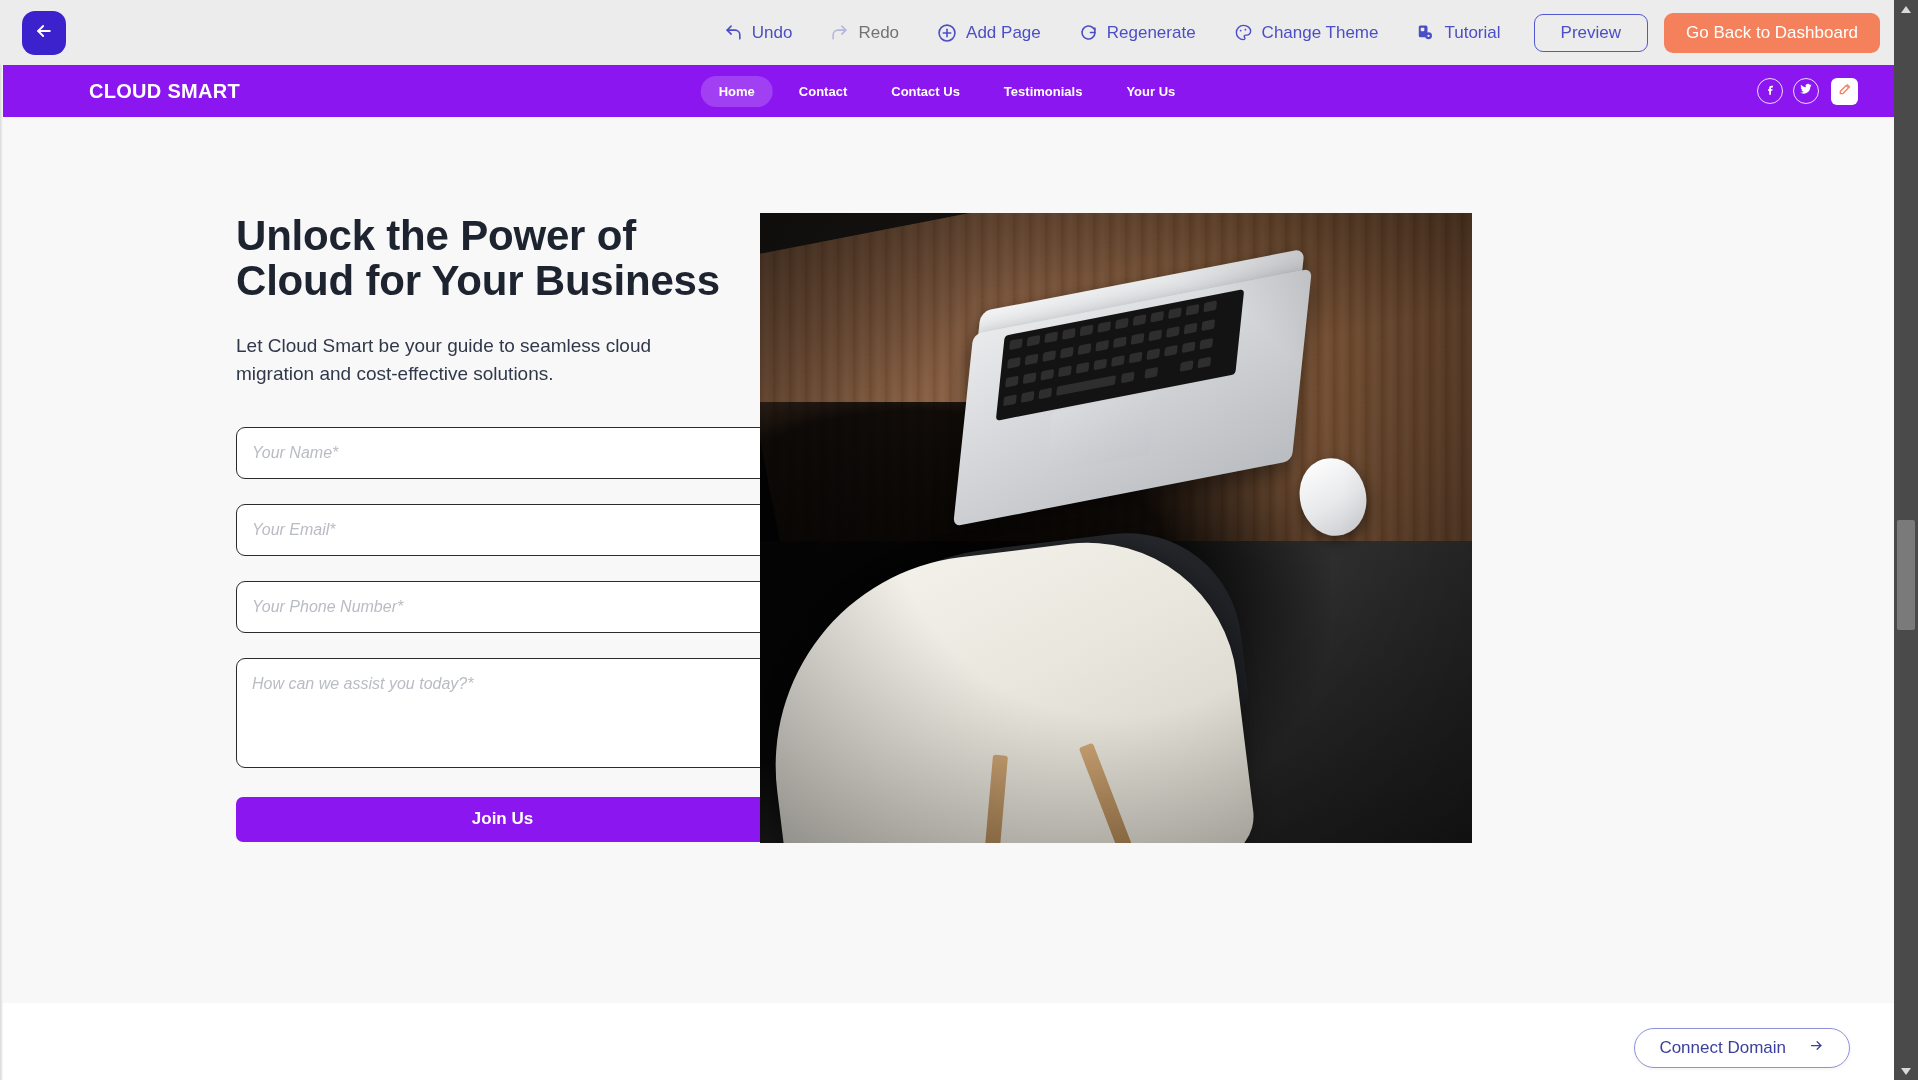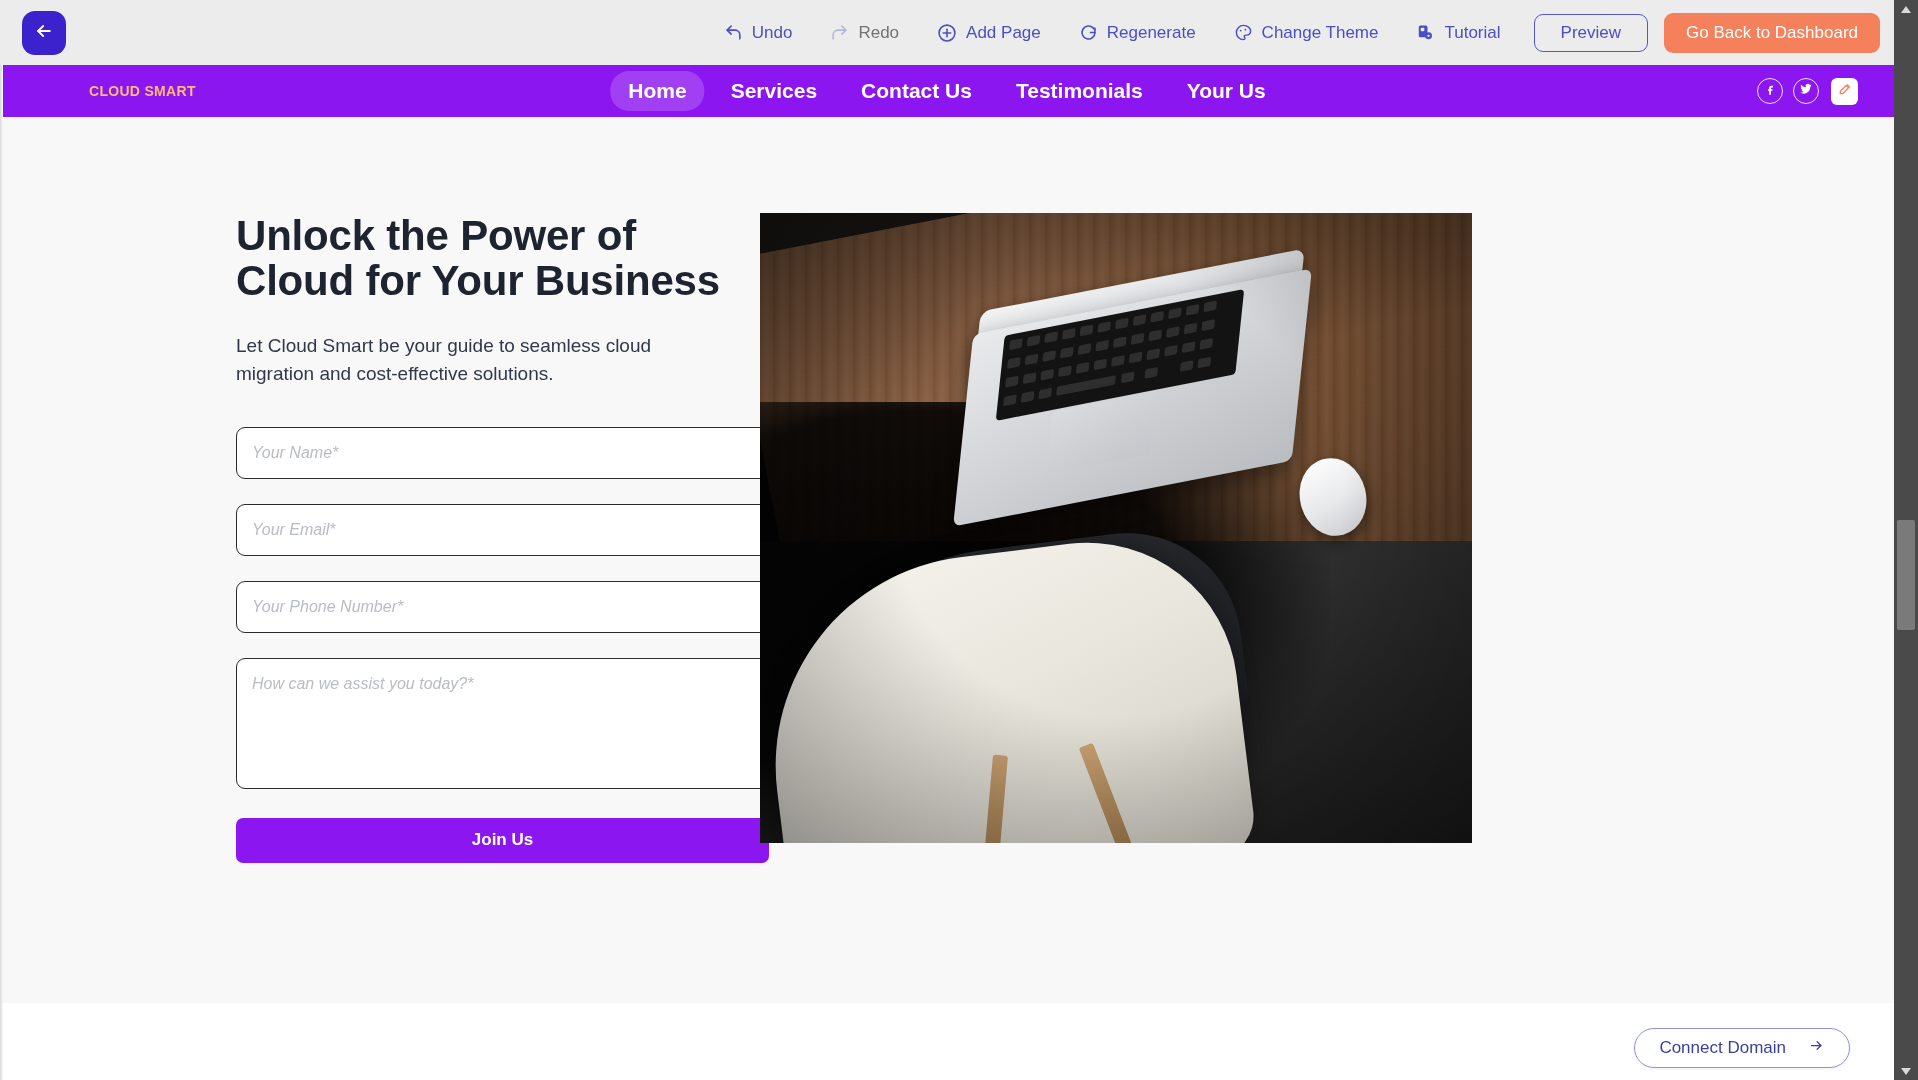--- a/index.html
+++ b/index.html
@@ -83,34 +83,34 @@
 
   
   .site-nav {
     height: 52px;
     background: #8b16f0;
     display: flex; align-items: center;
     padding: 0 36px 0 89px;
     position: relative;
   }
   .logo {
-    color: #fdba74;
-    font-size: 14px;
+    color: #ffffff;
+    font-size: 20px;
     font-weight: bold;
     letter-spacing: .3px;
     white-space: nowrap;
   }
   .nav-links {
     position: absolute;
     left: 50%; transform: translateX(-50%);
     display: flex; align-items: center; gap: 8px;
   }
   .nav-link {
     color: #ffffff;
-    font-size: 21px;
+    font-size: 13px;
     font-weight: bold;
     padding: 8px 18px;
     border-radius: 19px;
     white-space: nowrap;
     cursor: pointer;
   }
   .nav-link.active { background: rgba(255,255,255,.18); }
   .nav-social {
     margin-left: auto;
     display: flex; align-items: center; gap: 10px;
@@ -169,21 +169,21 @@
     margin-bottom: 25px;
     padding: 0 15px;
     font-size: 16px;
     font-style: italic;
     color: #2b2b2b;
     font-family: "Liberation Sans", sans-serif;
     outline: none;
   }
   .field::placeholder { color: #b9bcc3; font-style: italic; }
   textarea.field {
-    height: 131px;
+    height: 110px;
     padding-top: 14px;
     resize: none;
     line-height: 1.4;
   }
   .join-btn {
     width: 533px;
     height: 45px;
     background: #8b16f0;
     border: none;
     border-radius: 7px;
@@ -460,21 +460,21 @@
 </div>
 
 <div class="site">
  <div class="site-inner">
 
   <div class="site-nav">
     <div class="logo">CLOUD SMART</div>
 
     <div class="nav-links">
       <div class="nav-link active">Home</div>
-      <div class="nav-link">Services</div>
+      <div class="nav-link">Contact</div>
       <div class="nav-link">Contact Us</div>
       <div class="nav-link">Testimonials</div>
       <div class="nav-link">Your Us</div>
     </div>
 
     <div class="nav-social">
       <div class="soc">
         <span>
           <svg width="13" height="13" viewBox="0 0 24 24" fill="#ffffff">
             <path d="M14.2 8.4h2.3V5.3h-2.6c-2.6 0-4.3 1.6-4.3 4.2v1.9H7.4v3.1h2.2v7.2h3.3v-7.2h2.5l.4-3.1h-2.9V9.9c0-1 .4-1.5 1.3-1.5z"></path>

